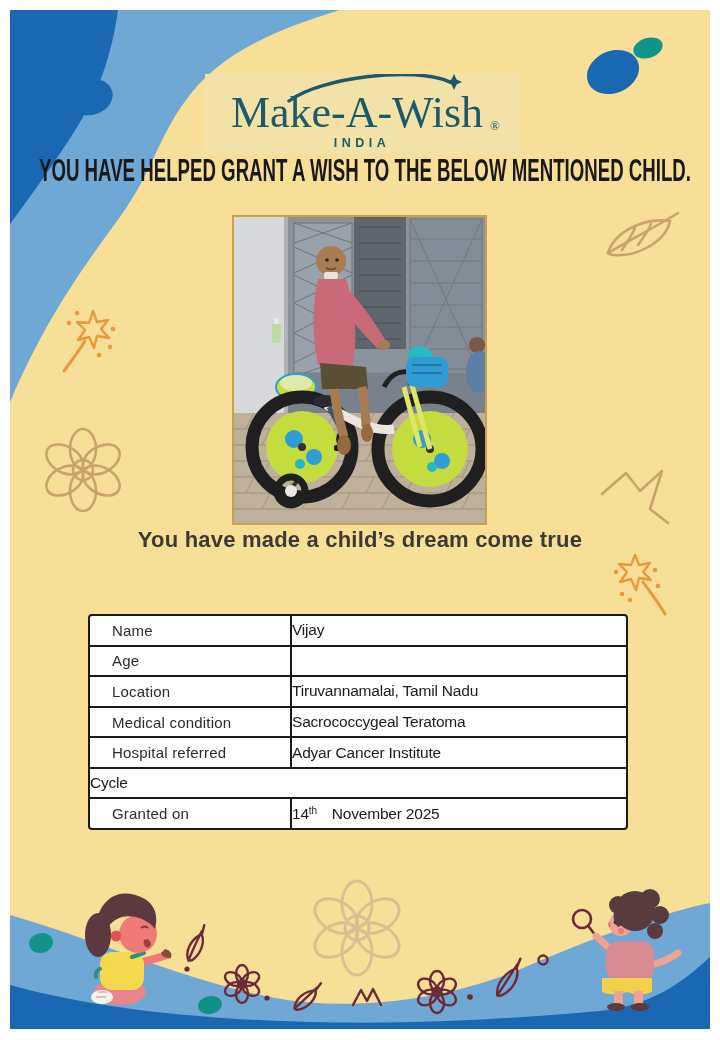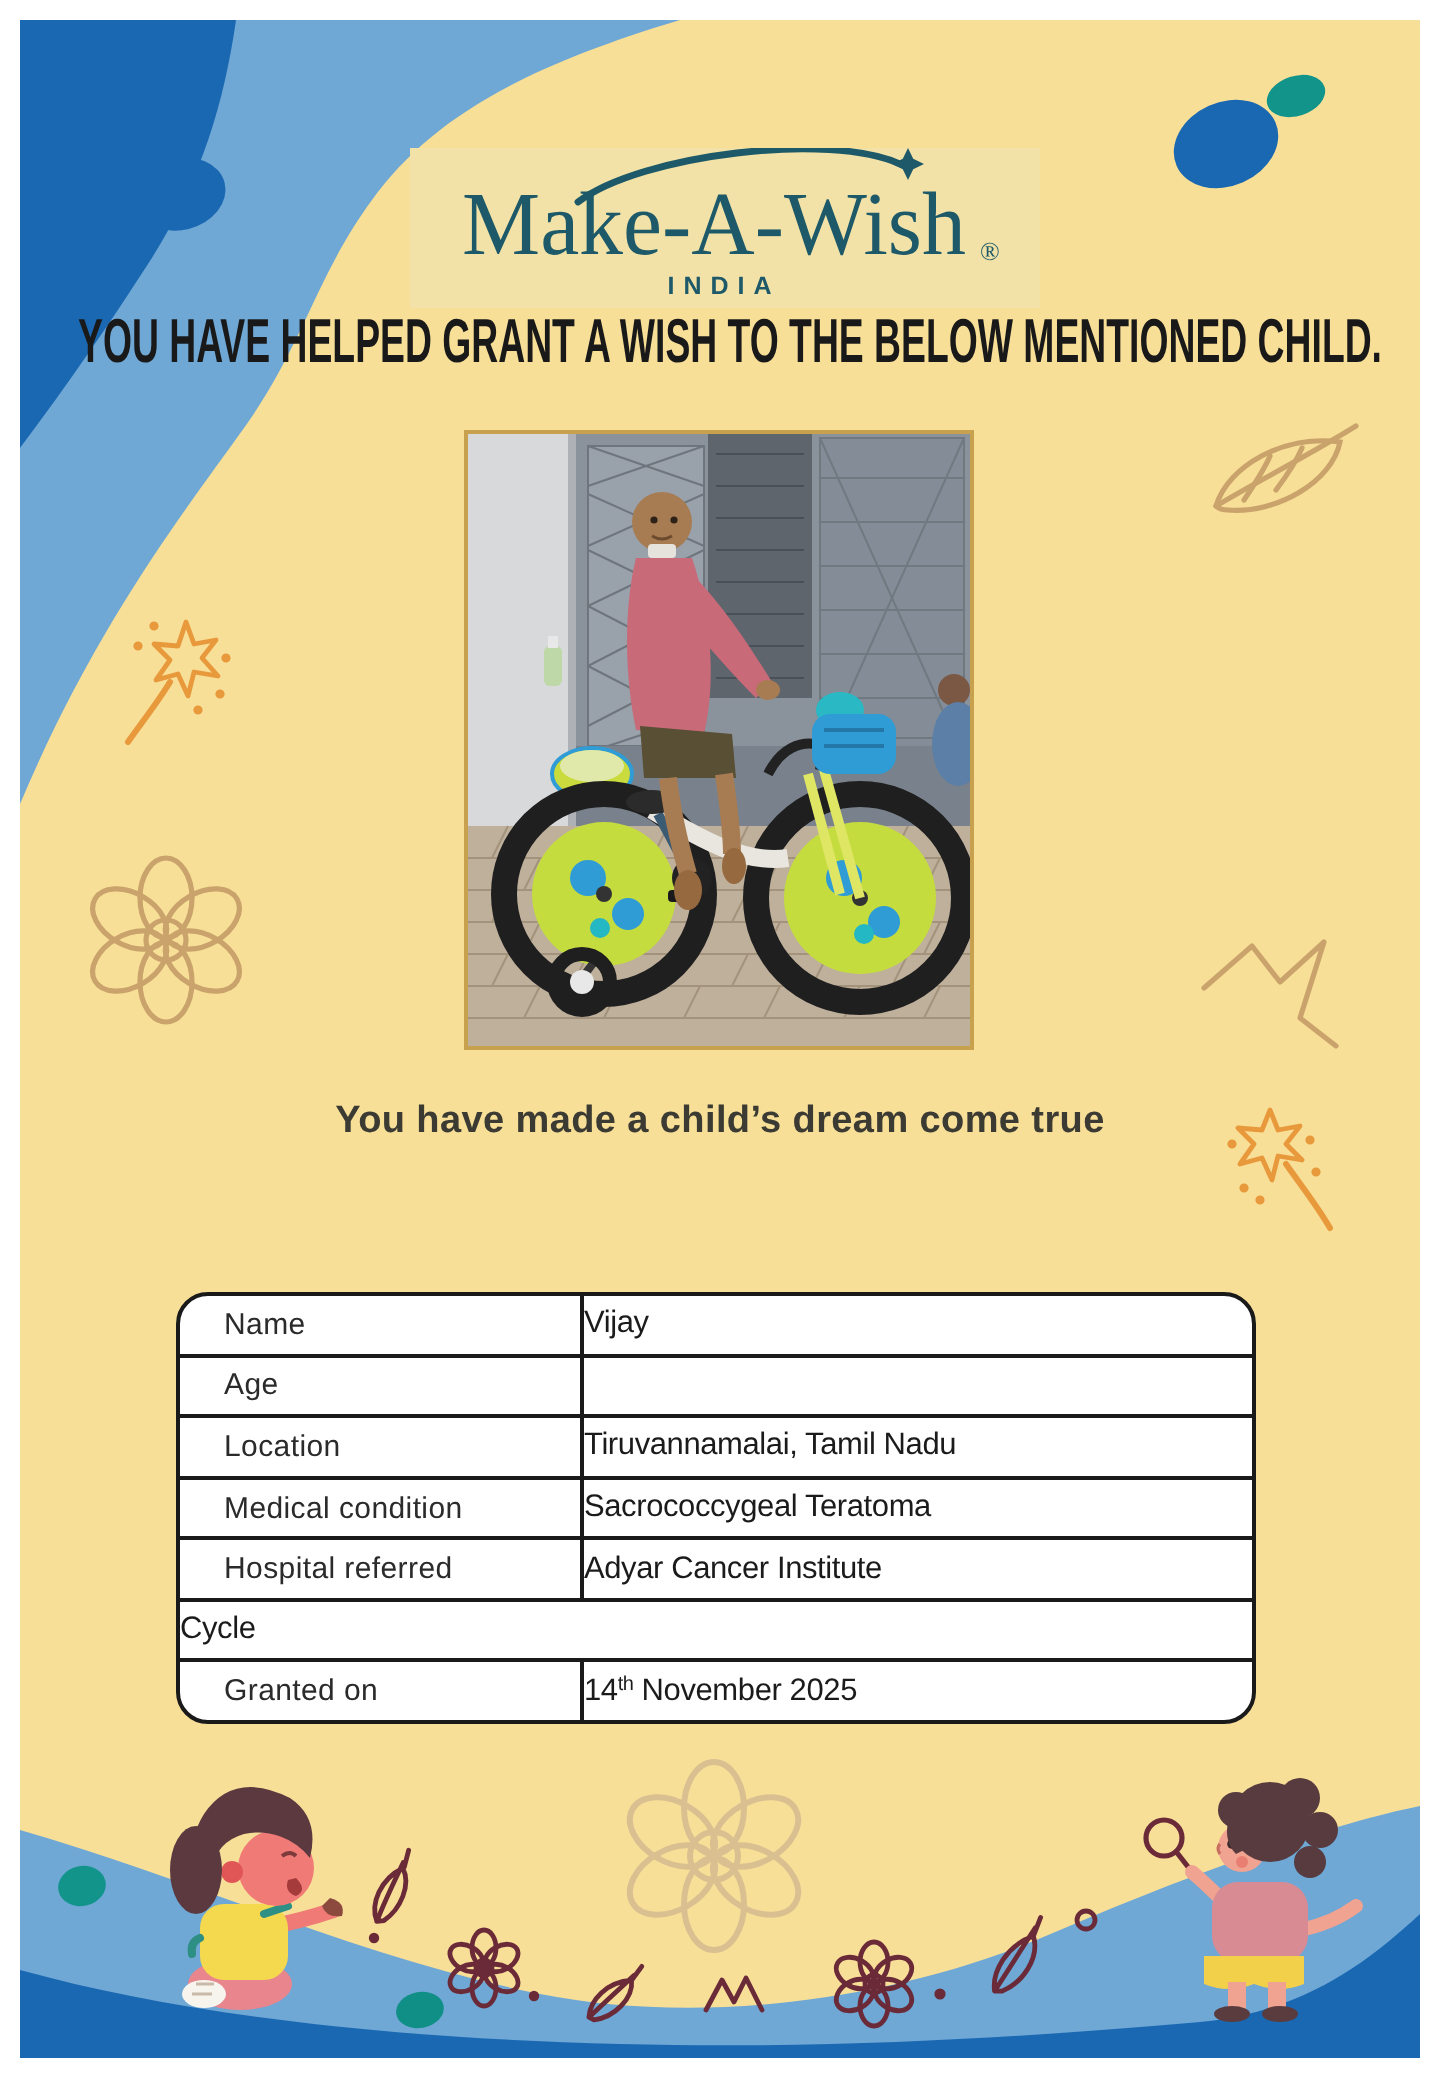--- a/index.html
+++ b/index.html
@@ -3,28 +3,28 @@
 <meta charset="utf-8">
 <style>
   *{margin:0;padding:0;box-sizing:border-box}
   html,body{width:720px;height:1040px}
   body{background:#ffffff;font-family:"Liberation Sans",sans-serif;position:relative;overflow:hidden}
   .canvas{position:absolute;left:10px;top:10px;width:700px;height:1019px;background:var(--canvas-bg,#F8DF98);overflow:hidden}
   .dec{position:absolute;pointer-events:none}
   .logo-box{position:absolute;left:195px;top:64px;width:315px;height:80px;background:var(--logo-box-bg,#F2E2A7)}
   .headline-wrap{position:absolute;left:5px;top:138px;width:637px;height:46px}
   .photo-frame{position:absolute;left:222px;top:205px;width:255px;height:310px;border:2px solid #C8A14F;background:#CDD0D4;overflow:hidden}
-  .message{position:absolute;left:0;top:537px;width:700px;text-align:center;color:var(--text-ink,#3B3B33);font-size:19px;line-height:27px;font-weight:600;letter-spacing:.2px}
-  .details{position:absolute;left:78px;top:636px;width:540px;height:216px;background:#ffffff;border:2px solid var(--table-border,#1A1A1A);border-radius:16px;overflow:hidden;display:flex;flex-direction:column}
+  .message{position:absolute;left:0;top:516px;width:700px;text-align:center;color:var(--text-ink,#3B3B33);font-size:22px;line-height:27px;font-weight:600;letter-spacing:.2px}
+  .details{position:absolute;left:78px;top:604px;width:540px;height:216px;background:#ffffff;border:2px solid var(--table-border,#1A1A1A);border-radius:4px;overflow:hidden;display:flex;flex-direction:column}
   .trow{flex:1;display:flex;border-top:2px solid var(--table-border,#1A1A1A)}
   .trow:first-child{border-top:none}
   .tlabel{width:202px;border-right:2px solid var(--table-border,#1A1A1A);display:flex;align-items:center;padding-left:22px;font-size:15px;color:#2B2B2B;letter-spacing:.2px}
   .tvalue{flex:1;display:flex;align-items:center;font-size:15.5px;color:#1B1B1B;letter-spacing:-.2px}
   .tvalue sup{font-size:10px;line-height:0;margin-top:-6px}
-  .val-rest{margin-left:4px}
+  .val-rest{margin-left:15px}
 </style>
 </head>
 <body>
 
 <div class="canvas">
 
   <svg class="dec" style="left:0;top:0" width="340" height="400" viewBox="0 0 340 400">
     <path d="M0,0 L330,0 C250,24 205,50 176,90 C148,128 142,162 112,204 C82,246 38,302 0,392 Z" fill="var(--blue-light)"></path>
     <path d="M0,0 L108,0 C102,42 90,82 64,122 C46,150 24,182 0,214 Z" fill="var(--blue-dark)"></path>
     <ellipse cx="80" cy="87" rx="23" ry="18" transform="rotate(-14 80 87)" fill="var(--blue-dark)"></ellipse>

